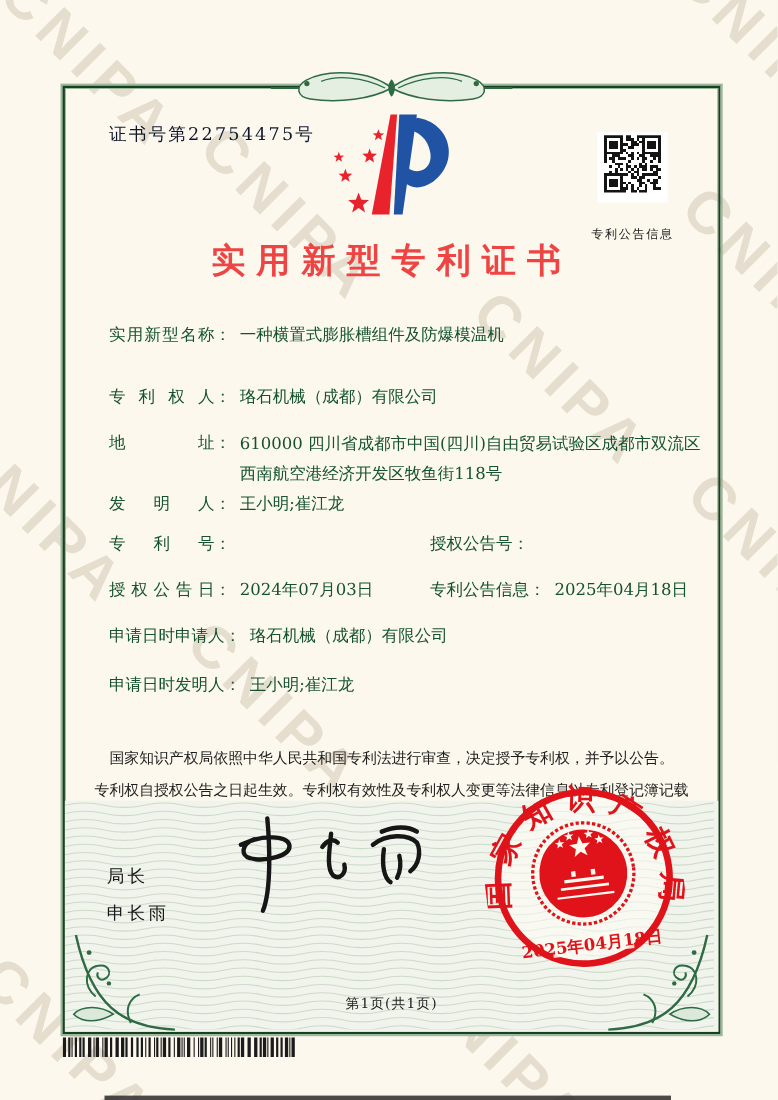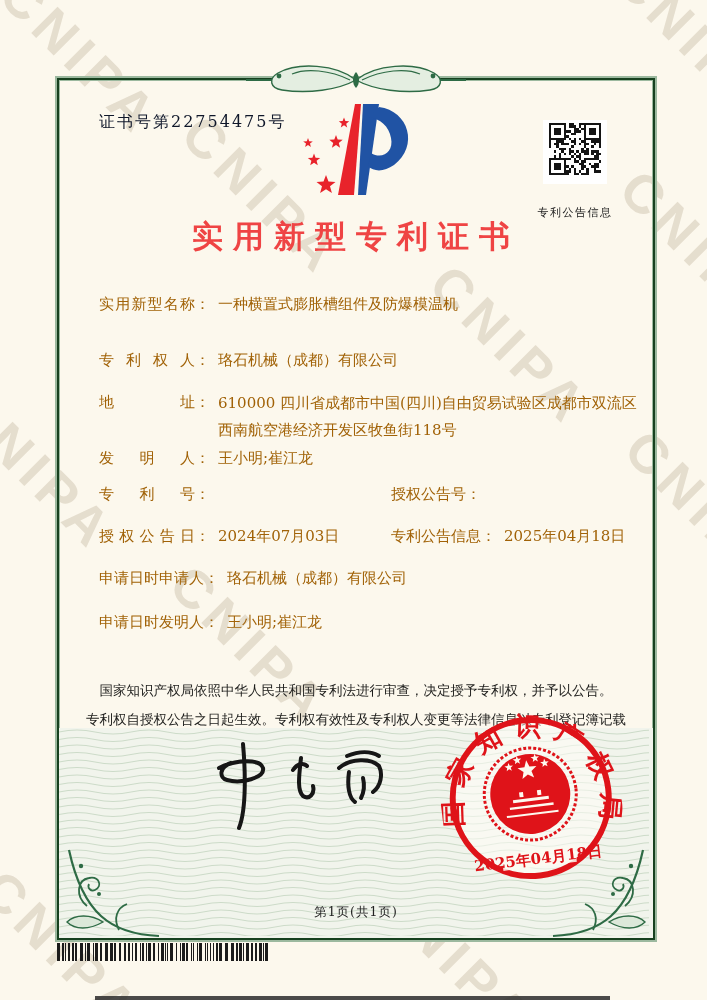--- a/index.html
+++ b/index.html
@@ -18,21 +18,21 @@
   .cert-no{position:absolute;left:40px;top:32px;font-size:16px;letter-spacing:2px;color:#0f172a;}
 
   .logo{position:absolute;left:236px;top:18px;width:126px;height:120px;}
   .qr-wrap{position:absolute;left:466px;top:40px;width:100px;text-align:center;}
   .qr-box{width:58px;height:58px;margin:0 auto;background:#fff;padding:3px;}
   .qr-label{margin-top:21px;font-size:11px;letter-spacing:1.5px;color:#222;}
 
   .title{position:absolute;left:0;top:136px;width:100%;text-align:center;
          font-size:31px;font-weight:bold;letter-spacing:10px;color:#ef4444;}
 
-  .row{position:absolute;left:40px;font-size:15px;color:#a16207;display:flex;align-items:flex-start;line-height:25px;}
+  .row{position:absolute;left:40px;font-size:15px;color:#14532d;display:flex;align-items:flex-start;line-height:25px;}
   .jlabel{display:inline-block;width:96px;text-align:justify;text-align-last:justify;}
   .nlabel{display:inline-block;white-space:nowrap;}
   .colon{display:inline-block;}
   .val{margin-left:8px;white-space:nowrap;}
   .val.wrap{white-space:normal;width:428px;line-height:27px;}
   .rgt{position:absolute;left:292px;top:0;display:flex;line-height:25px;}
 
   .statement{position:absolute;left:22px;top:596px;width:550px;text-align:center;
              font-size:13.5px;line-height:29px;color:#1d1d1b;}
 
@@ -418,20 +418,24 @@
       <svg class="corner br" id="cornerR" viewBox="0 0 104 104">
           <path d="M102,100 C54,98 26,78 12,14" fill="none" stroke="#2e6b45" stroke-width="2.2"></path>
           <path d="M30,70 C18,60 20,44 32,42 C42,40 46,50 38,54 C34,56 30,52 32,48" fill="none" stroke="#2e6b45" stroke-width="1.8"></path>
           <path d="M46,86 C32,94 18,94 10,86 C18,78 34,78 46,86 Z" fill="#dce8d9" stroke="#2e6b45" stroke-width="1.4"></path>
           <path d="M62,94 C56,82 60,72 70,68" fill="none" stroke="#2e6b45" stroke-width="1.8"></path>
           <circle cx="24" cy="30" r="2.2" fill="#2e6b45"></circle>
           <circle cx="42" cy="58" r="2" fill="#2e6b45"></circle>
         </svg>
     </div>
 
+    <div class="officer">
+      <div>局长</div>
+      <div>申长雨</div>
+    </div>
 
     <svg class="sig" id="sig" viewBox="0 0 220 105">
         <path d="M30,32 C50,22 72,24 74,32 C76,42 52,48 38,44 C30,42 30,31 42,27" fill="none" stroke="#161616" stroke-width="4" stroke-linecap="round"></path>
         <path d="M54,8 C56,30 58,72 50,92" fill="none" stroke="#161616" stroke-width="4" stroke-linecap="round"></path>
         <path d="M104,34 C108,28 114,26 118,30" fill="none" stroke="#161616" stroke-width="4" stroke-linecap="round"></path>
         <path d="M112,22 C110,40 108,54 114,60 C120,64 126,58 124,50" fill="none" stroke="#161616" stroke-width="4" stroke-linecap="round"></path>
         <path d="M150,32 C162,22 182,22 190,30 C194,38 192,50 184,56" fill="none" stroke="#161616" stroke-width="4" stroke-linecap="round"></path>
         <path d="M160,36 C158,50 160,62 166,66" fill="none" stroke="#161616" stroke-width="4" stroke-linecap="round"></path>
         <path d="M174,42 C176,50 174,58 172,62" fill="none" stroke="#161616" stroke-width="4" stroke-linecap="round"></path>
         <path d="M158,20 C170,15 182,15 190,20" fill="none" stroke="#161616" stroke-width="4" stroke-linecap="round"></path>

